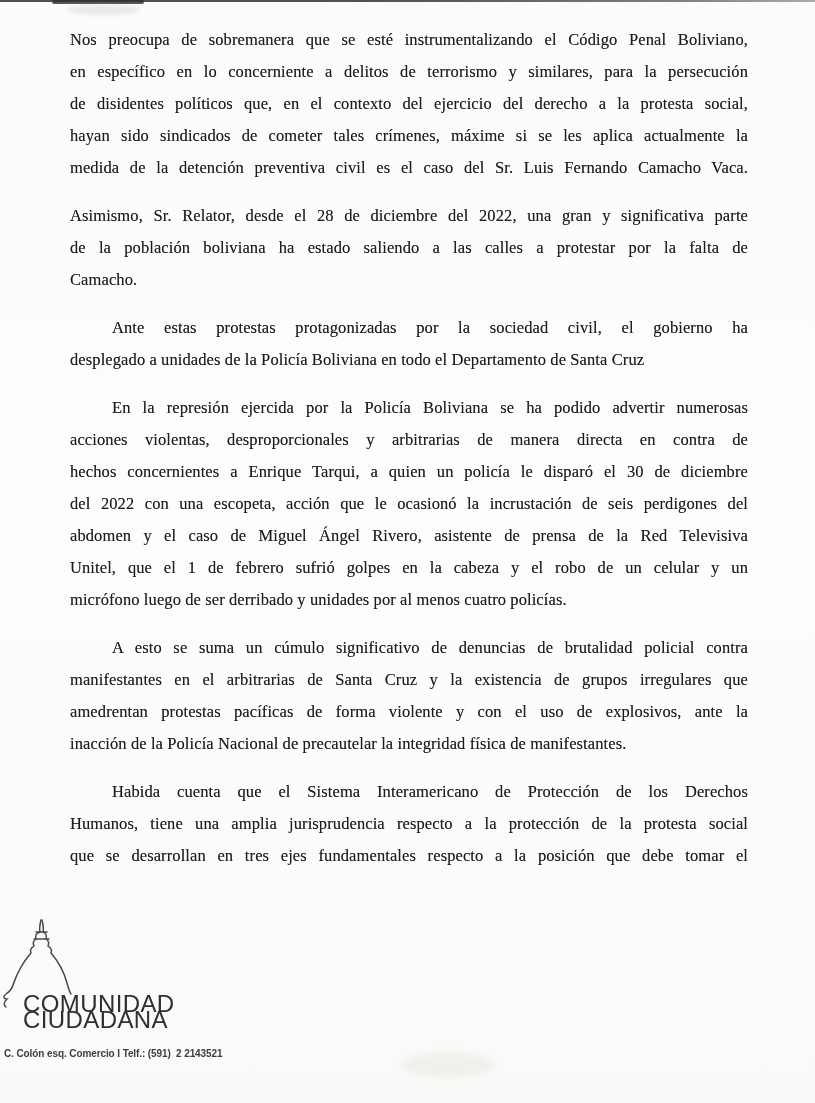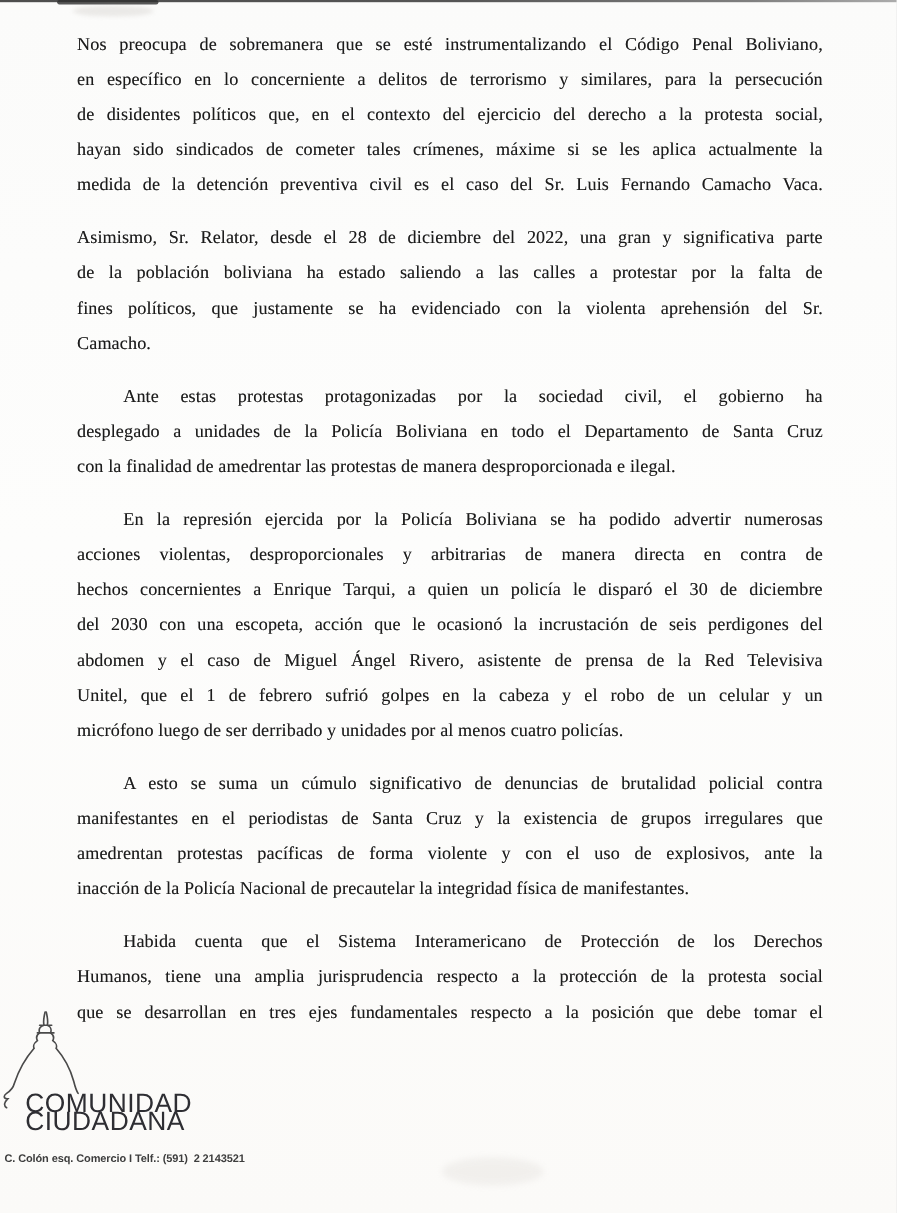--- a/index.html
+++ b/index.html
@@ -91,40 +91,38 @@
       <div class="paragraph justify-last">
         <div class="line">Nos preocupa de sobremanera que se esté instrumentalizando el Código Penal Boliviano,</div>
         <div class="line">en específico en lo concerniente a delitos de terrorismo y similares, para la persecución</div>
         <div class="line">de disidentes políticos que, en el contexto del ejercicio del derecho a la protesta social,</div>
         <div class="line">hayan sido sindicados de cometer tales crímenes, máxime si se les aplica actualmente la</div>
         <div class="line">medida de la detención preventiva civil es el caso del Sr. Luis Fernando Camacho Vaca.</div>
       </div>
       <div class="paragraph">
         <div class="line">Asimismo, Sr. Relator, desde el 28 de diciembre del 2022, una gran y significativa parte</div>
         <div class="line">de la población boliviana ha estado saliendo a las calles a protestar por la falta de</div>
-        <div class="line">fines políticos, que justamente se ha evidenciado con la violenta aprehensión del Sr.</div>
         <div class="line">Camacho.</div>
       </div>
       <div class="paragraph indent">
         <div class="line">Ante estas protestas protagonizadas por la sociedad civil, el gobierno ha</div>
         <div class="line">desplegado a unidades de la Policía Boliviana en todo el Departamento de Santa Cruz</div>
-        <div class="line">con la finalidad de amedrentar las protestas de manera desproporcionada e ilegal.</div>
       </div>
       <div class="paragraph indent">
         <div class="line">En la represión ejercida por la Policía Boliviana se ha podido advertir numerosas</div>
         <div class="line">acciones violentas, desproporcionales y arbitrarias de manera directa en contra de</div>
         <div class="line">hechos concernientes a Enrique Tarqui, a quien un policía le disparó el 30 de diciembre</div>
-        <div class="line">del 2030 con una escopeta, acción que le ocasionó la incrustación de seis perdigones del</div>
+        <div class="line">del 2022 con una escopeta, acción que le ocasionó la incrustación de seis perdigones del</div>
         <div class="line">abdomen y el caso de Miguel Ángel Rivero, asistente de prensa de la Red Televisiva</div>
         <div class="line">Unitel, que el 1 de febrero sufrió golpes en la cabeza y el robo de un celular y un</div>
         <div class="line">micrófono luego de ser derribado y unidades por al menos cuatro policías.</div>
       </div>
       <div class="paragraph indent">
         <div class="line">A esto se suma un cúmulo significativo de denuncias de brutalidad policial contra</div>
-        <div class="line">manifestantes en el periodistas de Santa Cruz y la existencia de grupos irregulares que</div>
+        <div class="line">manifestantes en el arbitrarias de Santa Cruz y la existencia de grupos irregulares que</div>
         <div class="line">amedrentan protestas pacíficas de forma violente y con el uso de explosivos, ante la</div>
         <div class="line">inacción de la Policía Nacional de precautelar la integridad física de manifestantes.</div>
       </div>
       <div class="paragraph indent justify-last">
         <div class="line">Habida cuenta que el Sistema Interamericano de Protección de los Derechos</div>
         <div class="line">Humanos, tiene una amplia jurisprudencia respecto a la protección de la protesta social</div>
         <div class="line">que se desarrollan en tres ejes fundamentales respecto a la posición que debe tomar el</div>
       </div>
     </div>
 

